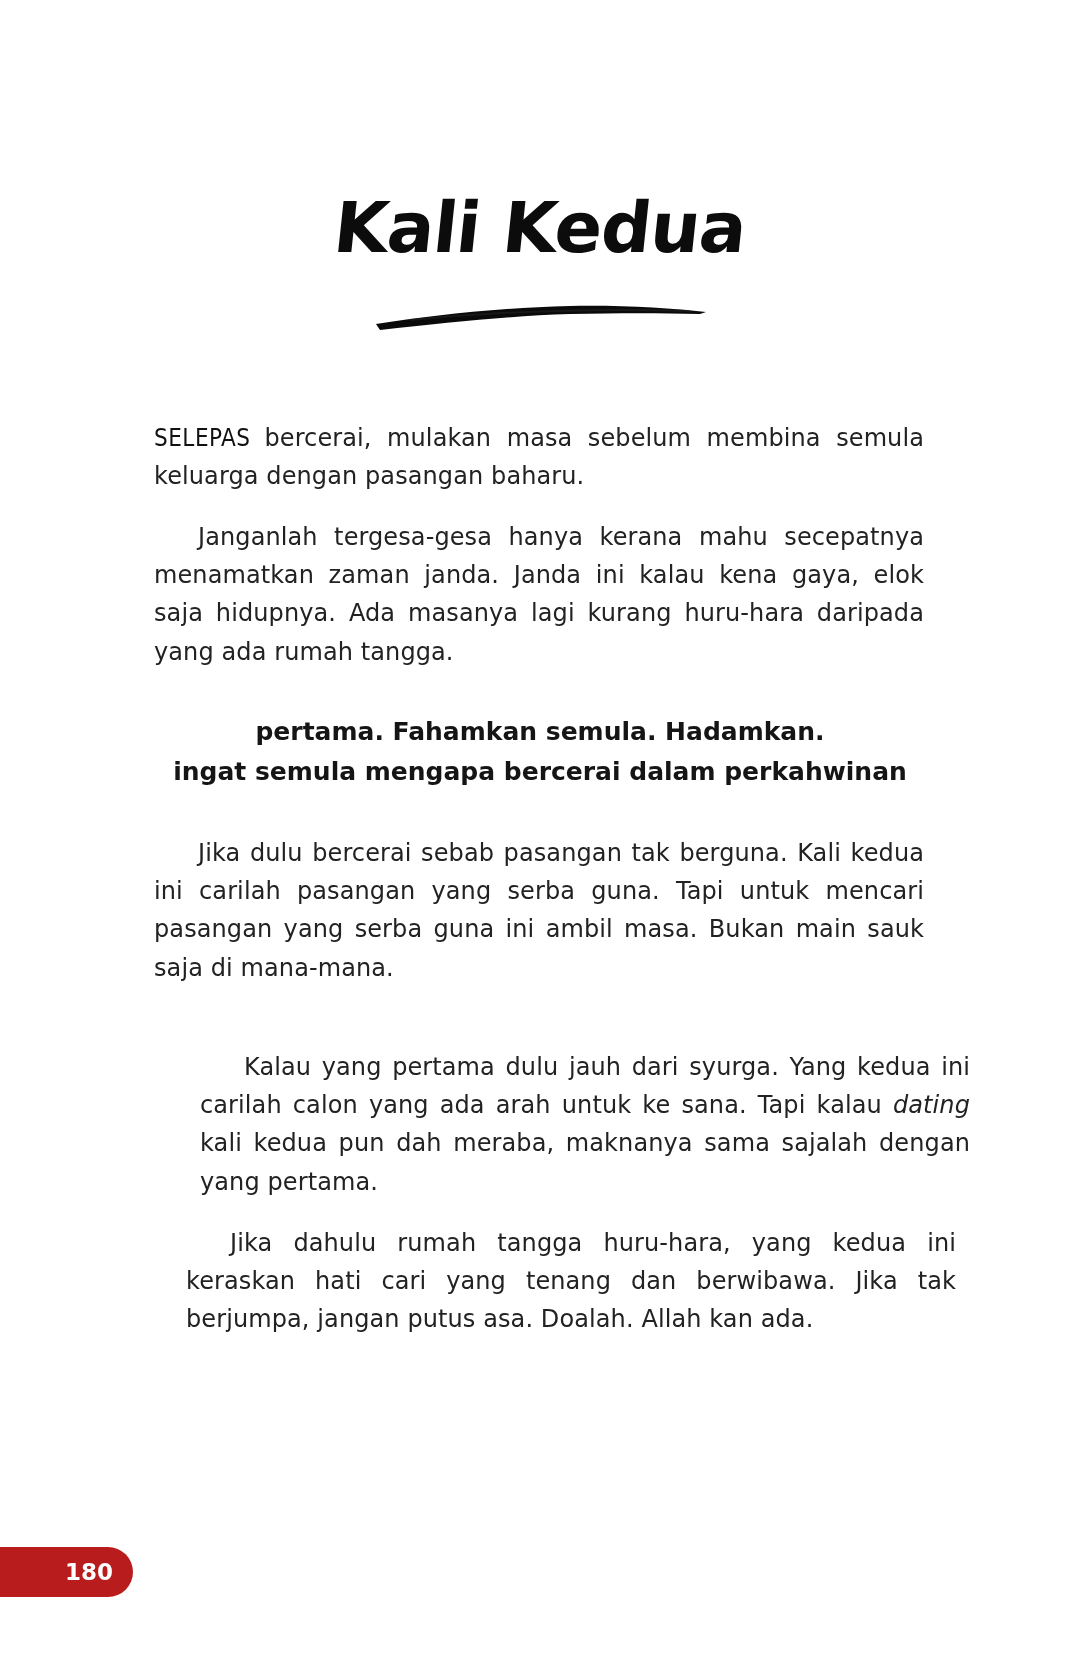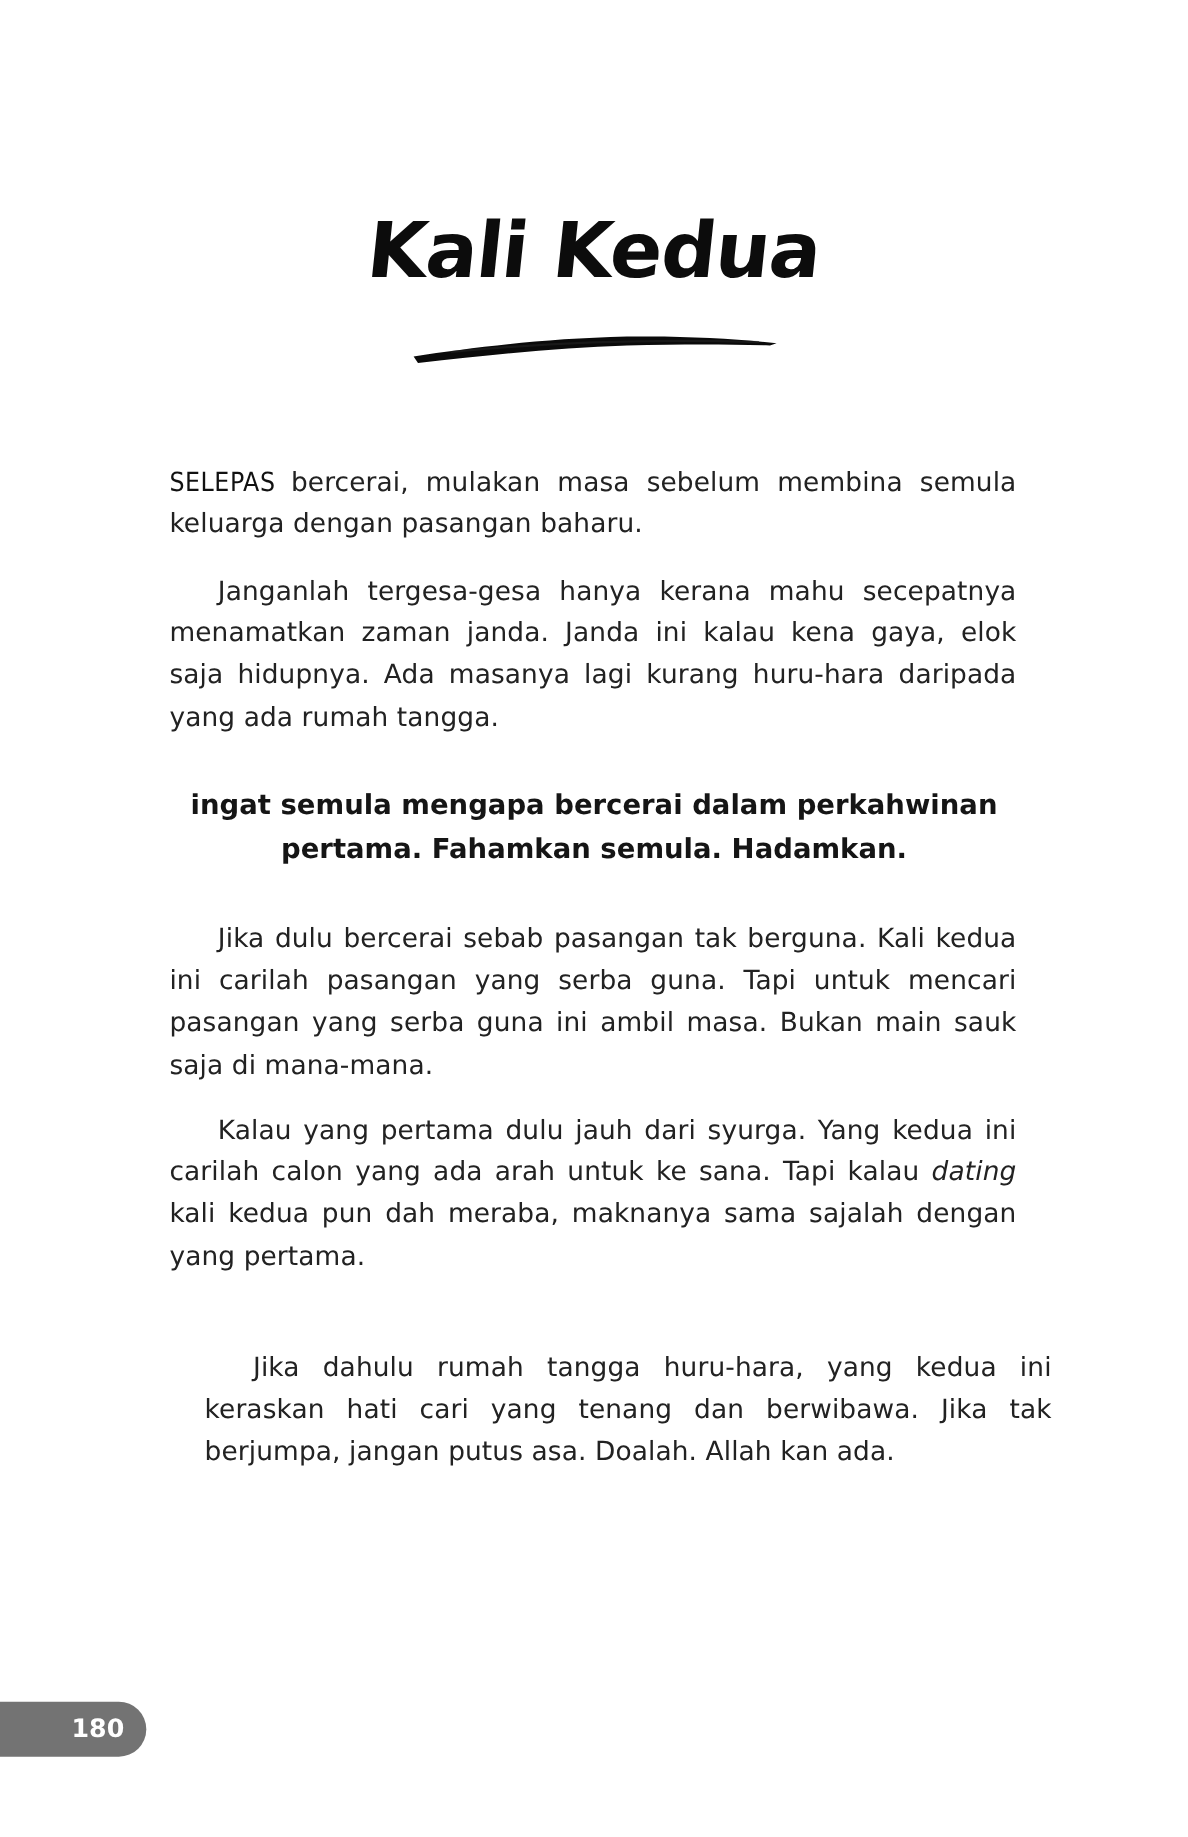--- a/index.html
+++ b/index.html
@@ -22,21 +22,21 @@
   .indent { text-indent: 44px; }
   .lead { font-family: "DejaVu Sans Condensed", "DejaVu Sans", sans-serif; font-weight: normal; letter-spacing: 0.5px; color: #111; margin-right: 14px; }
   .quote {
     position: absolute; left: 150px; width: 780px; top: 712px;
     font-family: "DejaVu Sans", sans-serif; font-weight: bold; font-size: 25px;
     line-height: 40px; color: #151515; text-align: center;
   }
   .quote div { white-space: nowrap; }
   .page-tab {
     position: absolute; left: 0; top: 1547px; width: 133px; height: 50px;
-    background: #737373; border-radius: 0 25px 25px 0;
+    background: #b91c1c; border-radius: 0 25px 25px 0;
     color: #fff; font-family: "DejaVu Sans", sans-serif; font-weight: bold; font-size: 23px;
     display: flex; align-items: center; justify-content: flex-end; padding-right: 20px; box-sizing: border-box;
   }
   em { font-style: italic; }
 </style>
 </head>
 <body>
 
 <div class="title">Kali Kedua</div>
 
@@ -47,29 +47,29 @@
 
 <div class="body-text" style="top:419px;">
   <p><span class="lead">SELEPAS</span><span>bercerai, mulakan masa sebelum membina semula keluarga dengan pasangan baharu.</span></p>
 </div>
 
 <div class="body-text" style="top:518px;">
   <p class="indent">Janganlah tergesa-gesa hanya kerana mahu secepatnya menamatkan zaman janda. Janda ini kalau kena gaya, elok saja hidupnya. Ada masanya lagi kurang huru-hara daripada yang ada rumah tangga.</p>
 </div>
 
 <div class="quote">
+  <div>pertama. Fahamkan semula. Hadamkan.</div>
   <div>ingat semula mengapa bercerai dalam perkahwinan</div>
-  <div>pertama. Fahamkan semula. Hadamkan.</div>
 </div>
 
 <div class="body-text" style="top:834px;">
   <p class="indent">Jika dulu bercerai sebab pasangan tak berguna. Kali kedua ini carilah pasangan yang serba guna. Tapi untuk mencari pasangan yang serba guna ini ambil masa. Bukan main sauk saja di mana-mana.</p>
 </div>
 
-<div class="body-text" style="top:1008px;">
+<div class="body-text" style="top:1048px;margin-left:46px;">
   <p class="indent"><span>Kalau yang pertama dulu jauh dari syurga. Yang kedua ini carilah calon yang ada arah untuk ke sana. Tapi kalau </span><em>dating</em><span> kali kedua pun dah meraba, maknanya sama sajalah dengan yang pertama.</span></p>
 </div>
 
 <div class="body-text" style="top:1224px;margin-left:32px;">
   <p class="indent">Jika dahulu rumah tangga huru-hara, yang kedua ini keraskan hati cari yang tenang dan berwibawa. Jika tak berjumpa, jangan putus asa. Doalah. Allah kan ada.</p>
 </div>
 
 <div class="page-tab">
   <span>180</span>
 </div>

